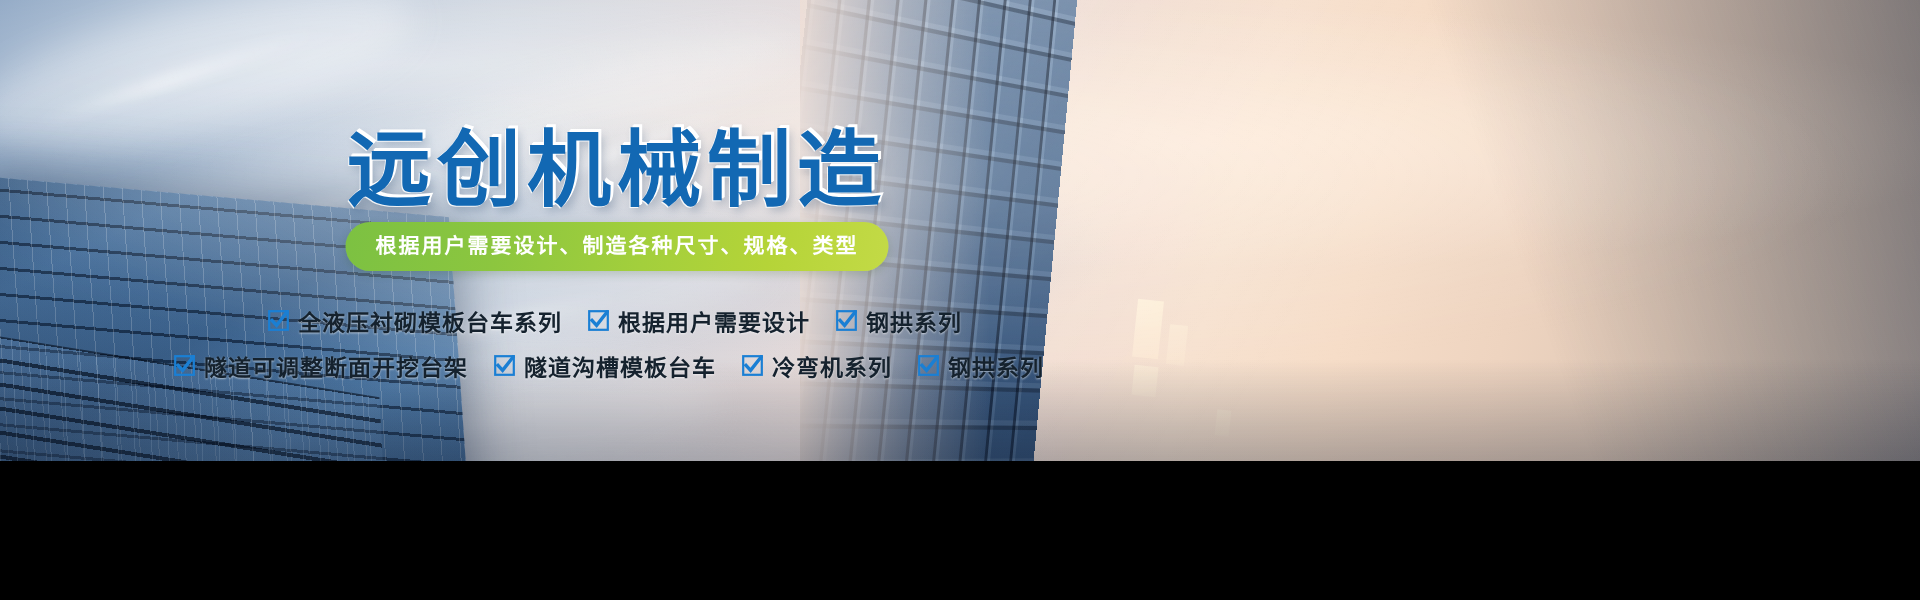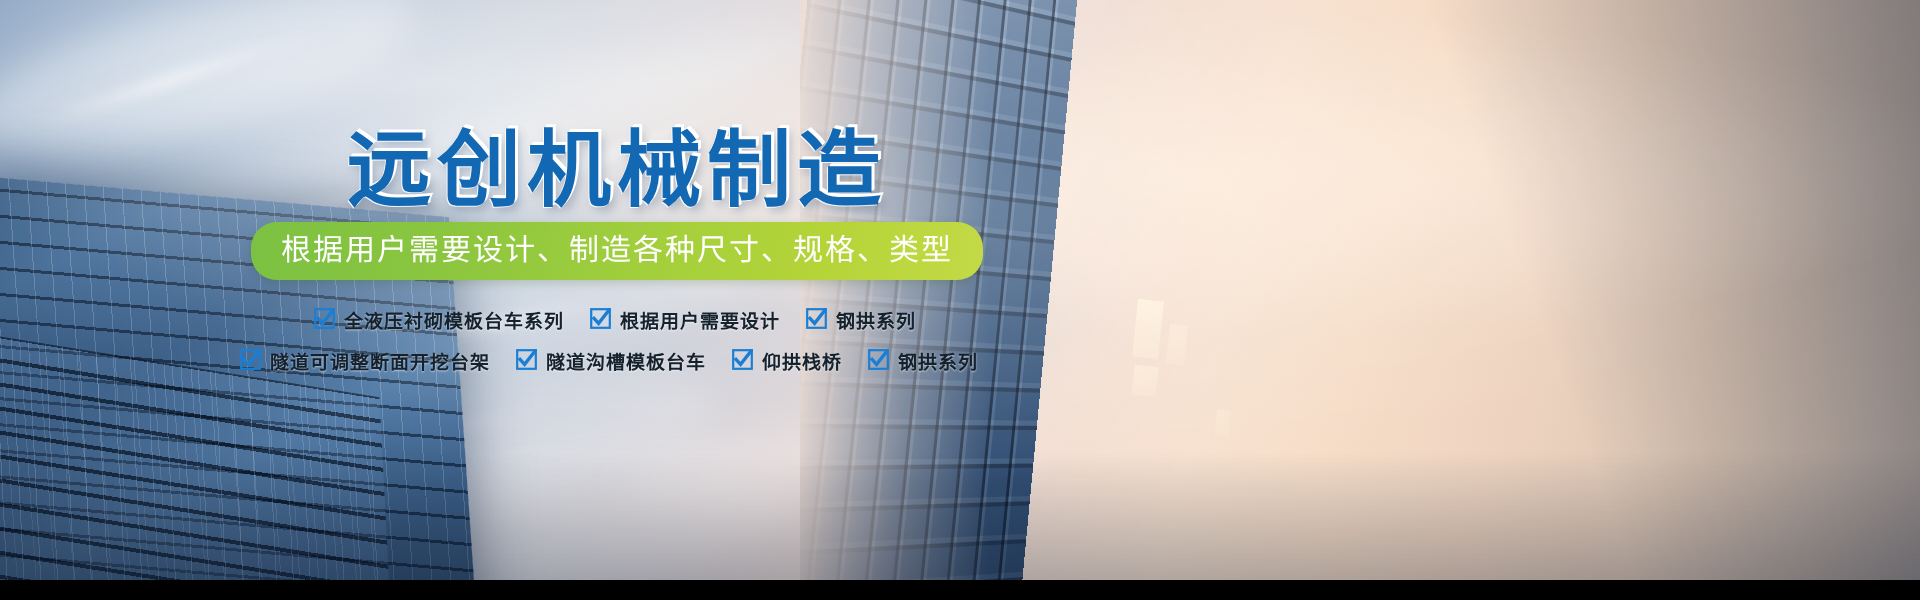--- a/index.html
+++ b/index.html
@@ -3,21 +3,21 @@
 <meta charset="utf-8">
 <style>
   html, body {
     margin: 0;
     padding: 0;
     background: #000;
   }
   #banner {
     position: relative;
     width: 1920px;
-    height: 580px;
+    height: 461px;
     overflow: hidden;
     font-family: "Liberation Sans", "DejaVu Sans", sans-serif;
     user-select: none;
   }
 
   
   .sky {
     position: absolute;
     inset: 0;
     background:
@@ -269,22 +269,22 @@
     padding-left: 34px;
   }
 
   .pill {
     position: absolute;
     top: 222px;
     left: 50%;
     transform: translateX(-50%) translateX(17px);
     background: linear-gradient(100deg, #7cc142 0%, #8cc63f 28%, #a3cf3c 55%, #b5d438 78%, #c3da46 100%);
     color: #ffffff;
-    font-size: 30px;
-    font-weight: 400;
+    font-size: 21px;
+    font-weight: 700;
     letter-spacing: 2px;
     line-height: 1;
     padding: 13px 30px 15px;
     border-radius: 26px;
     white-space: nowrap;
     box-shadow: 0 3px 10px rgba(40,80,20,0.20);
   }
 
   .feature-rows {
     position: absolute;
@@ -309,21 +309,21 @@
   }
   .chk {
     flex: 0 0 auto;
     width: 21px;
     height: 21px;
     position: relative;
     display: block;
   }
   .chk svg { display: block; }
   .feature-label {
-    font-size: 19px;
+    font-size: 23px;
     font-weight: 700;
     color: #15222e;
     letter-spacing: 1px;
     line-height: 1;
     text-shadow: 0 1px 2px rgba(255,255,255,0.55);
     margin-top: 6px;
   }
 </style>
 </head>
 <body>
@@ -435,21 +435,21 @@
           <span class="feature-label">隧道沟槽模板台车</span>
         </div>
 
         <div class="feature">
           <span class="chk">
             <svg width="21" height="21" viewBox="0 0 21 21" aria-hidden="true">
               <rect x="1.2" y="1.2" width="18.6" height="18.6" fill="none" stroke="#1a7fd4" stroke-width="2.2"></rect>
               <path d="M4 10.3 L8.6 15.4 L19.4 1.6" fill="none" stroke="#1a7fd4" stroke-width="3.4" stroke-linecap="square"></path>
             </svg>
           </span>
-          <span class="feature-label">仰拱栈桥</span>
+          <span class="feature-label">冷弯机系列</span>
         </div>
 
         <div class="feature">
           <span class="chk">
             <svg width="21" height="21" viewBox="0 0 21 21" aria-hidden="true">
               <rect x="1.2" y="1.2" width="18.6" height="18.6" fill="none" stroke="#1a7fd4" stroke-width="2.2"></rect>
               <path d="M4 10.3 L8.6 15.4 L19.4 1.6" fill="none" stroke="#1a7fd4" stroke-width="3.4" stroke-linecap="square"></path>
             </svg>
           </span>
           <span class="feature-label">钢拱系列</span>

